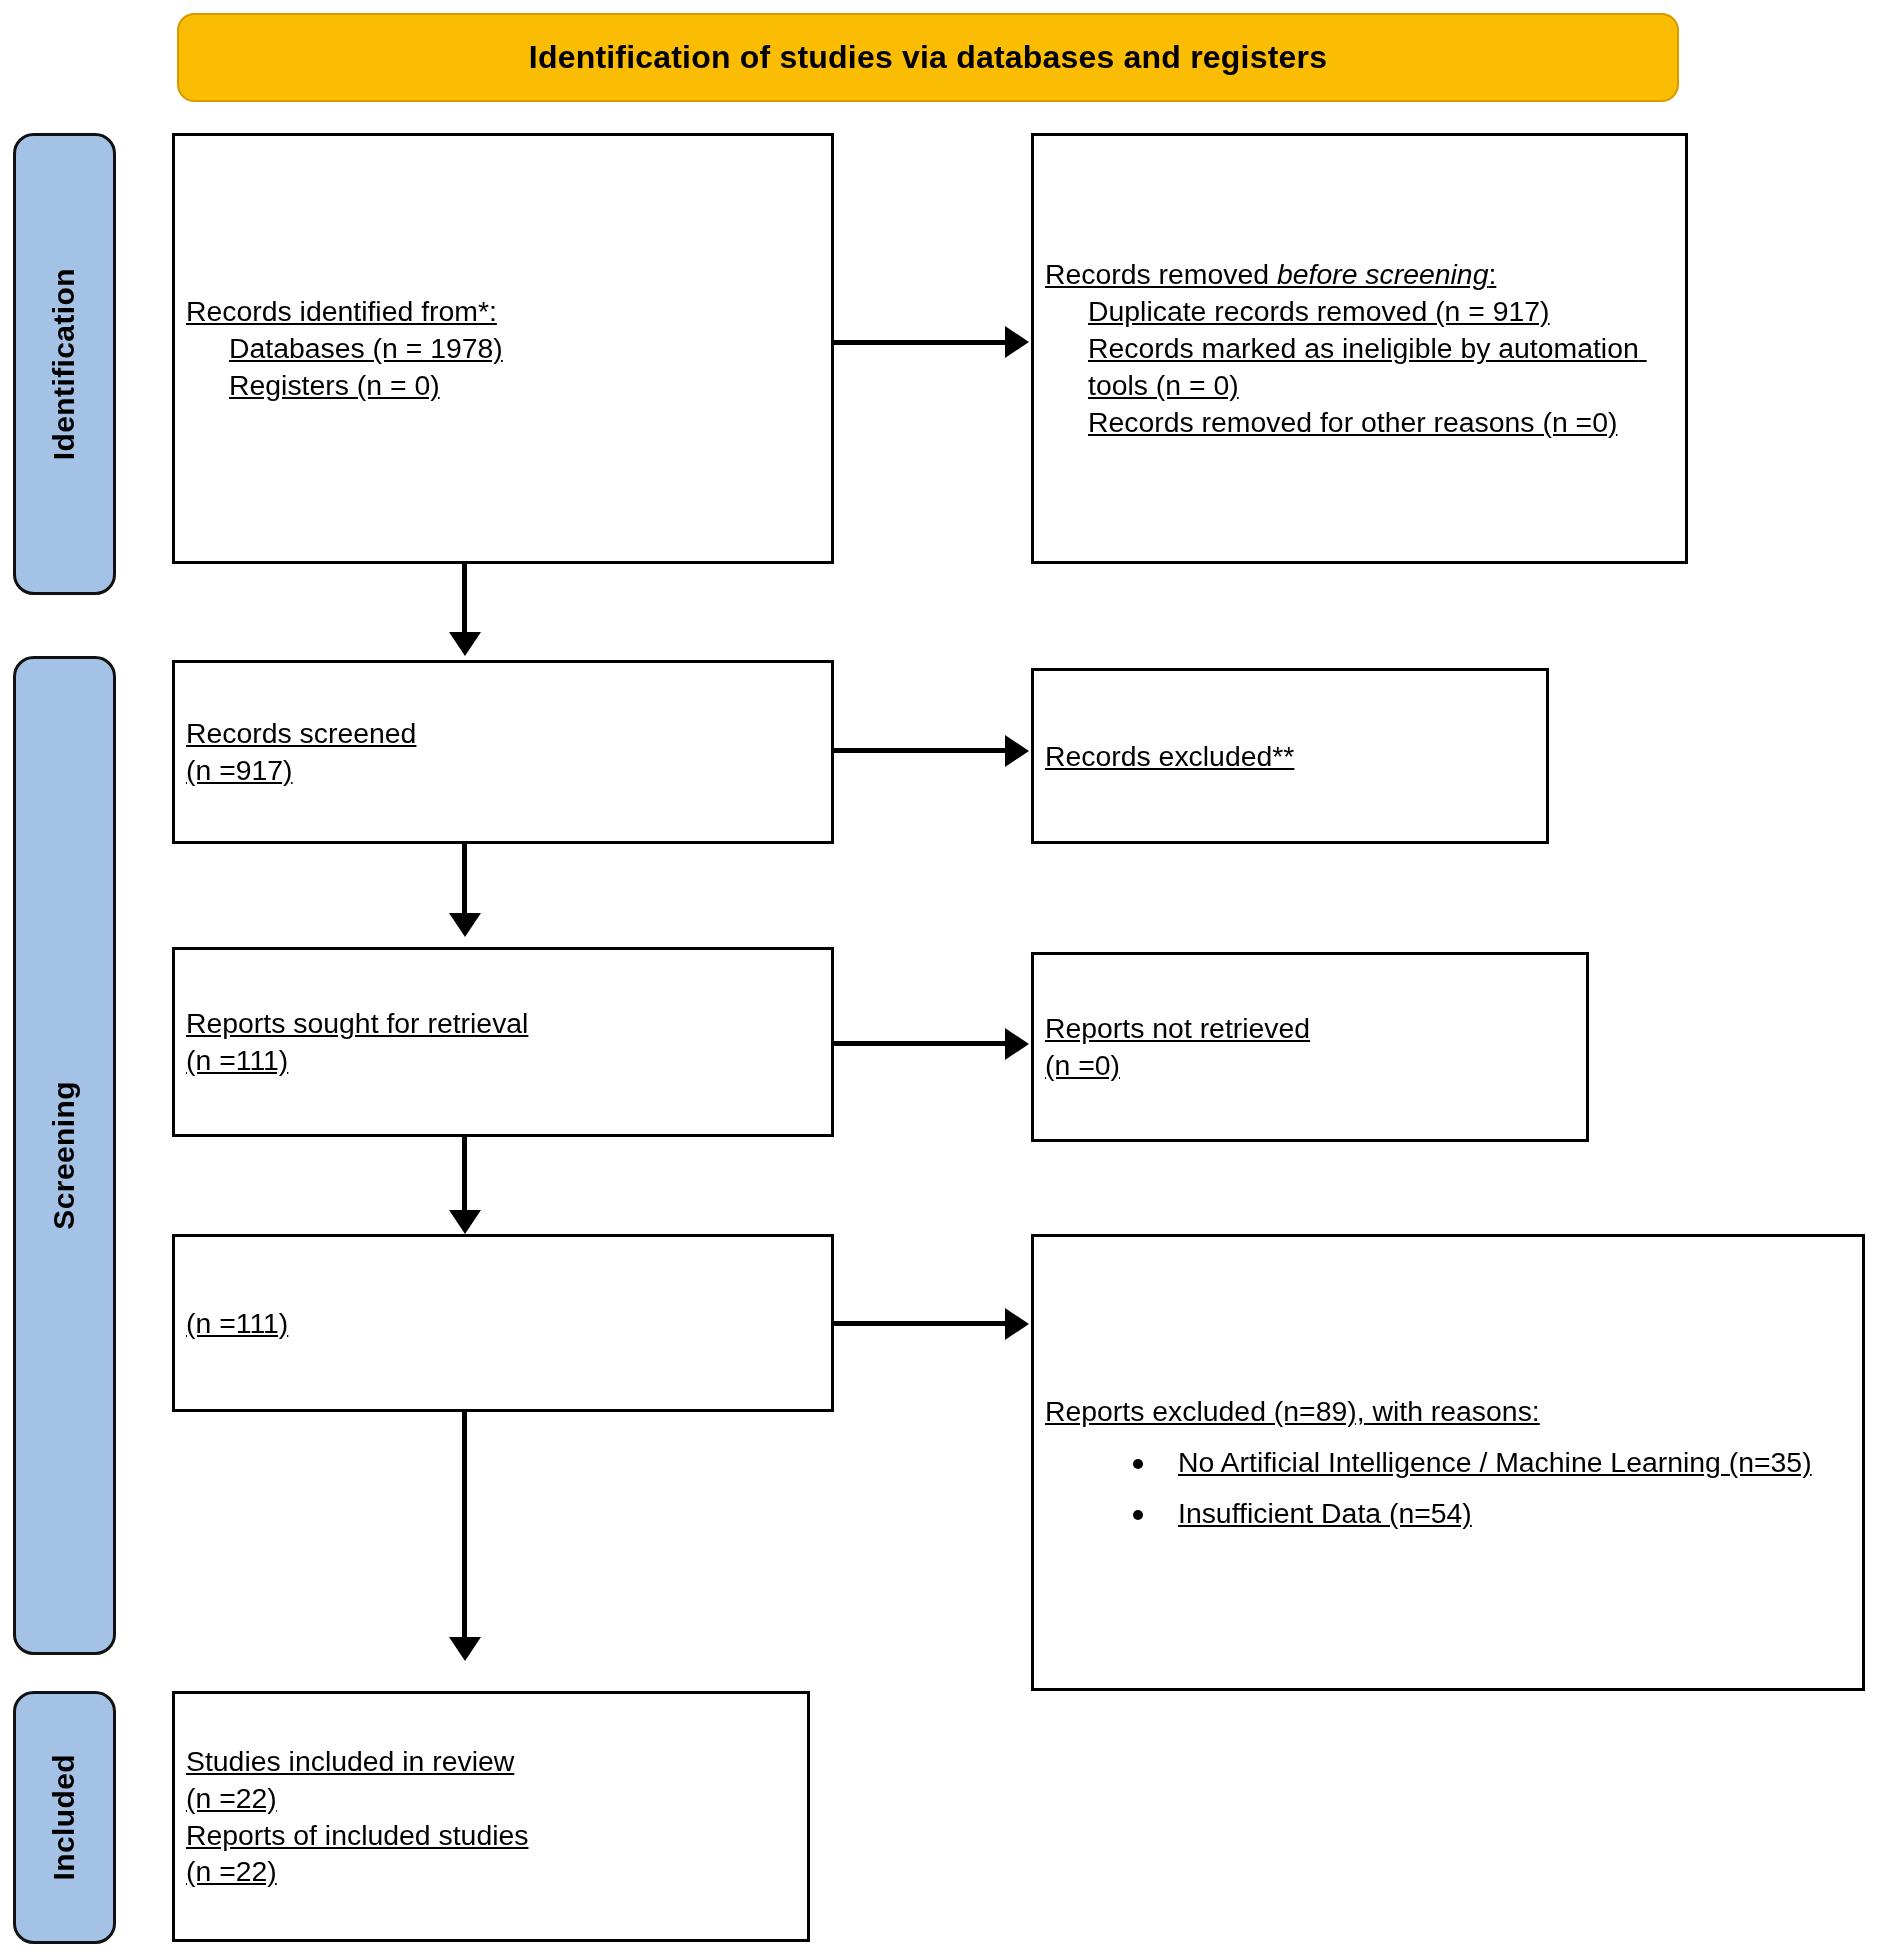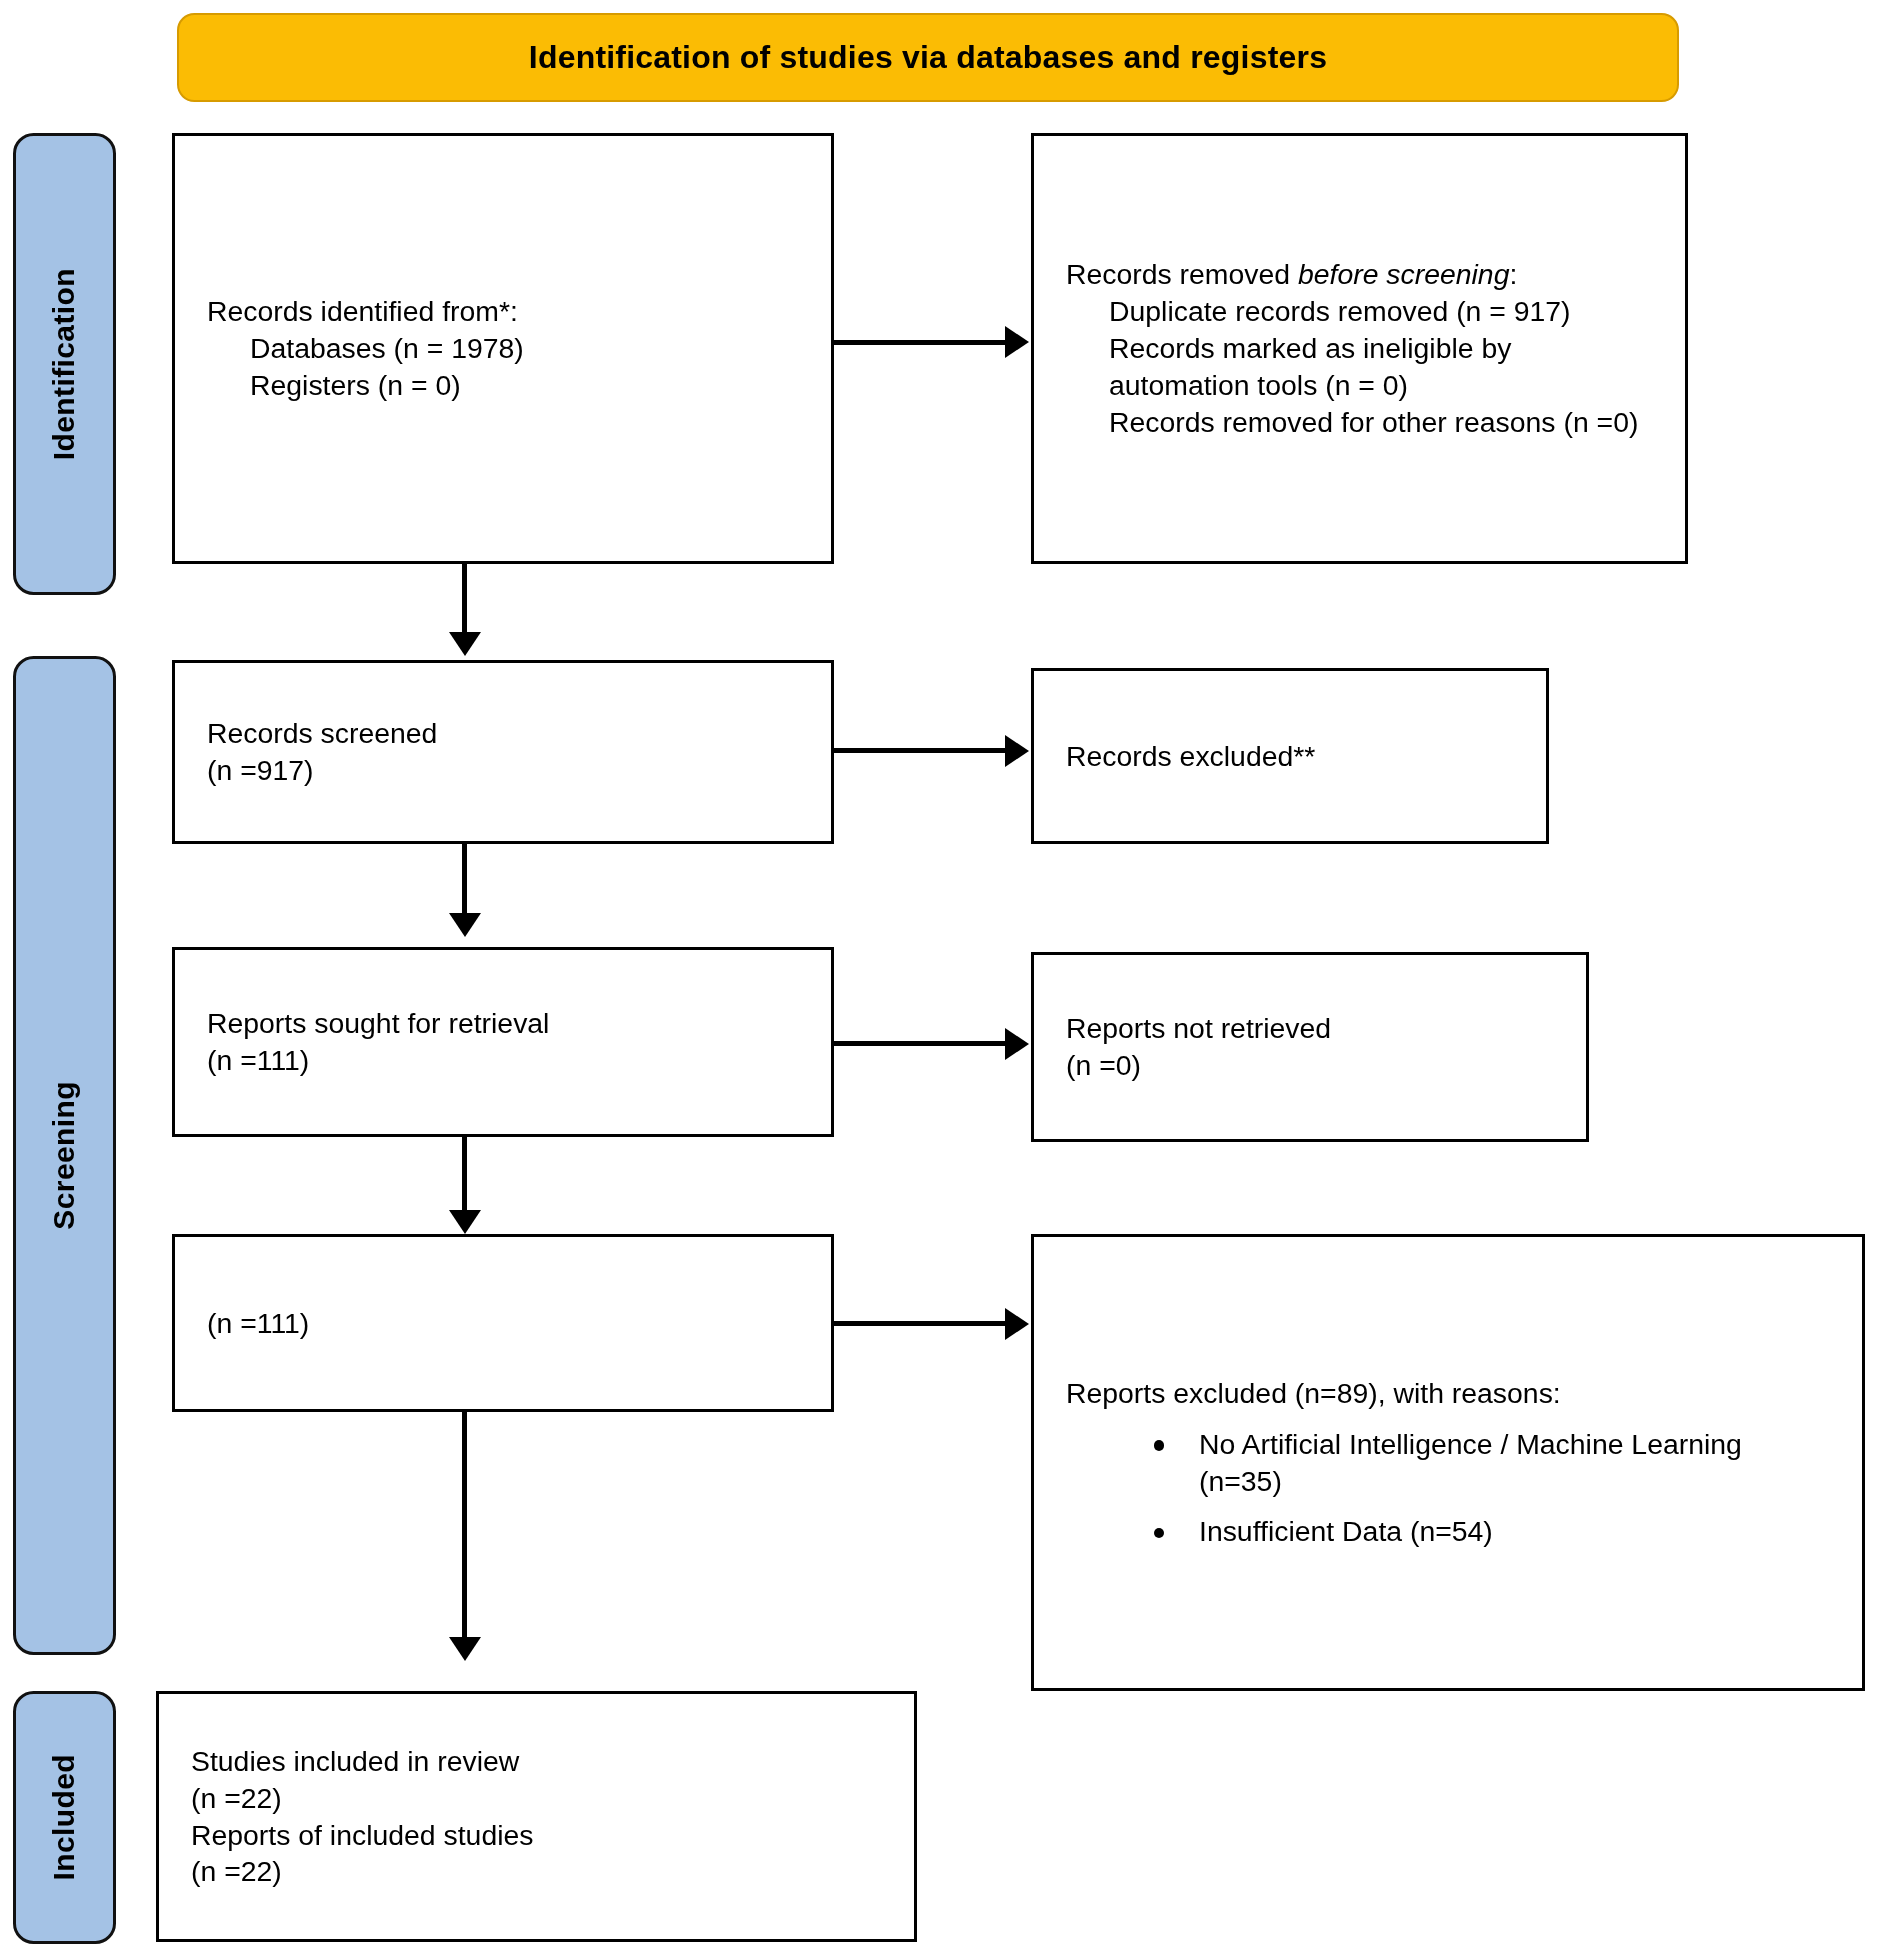--- a/index.html
+++ b/index.html
@@ -67,24 +67,25 @@
   .box {
     position: absolute;
     background: #ffffff;
     border: 3.2px solid #000000;
     box-sizing: border-box;
     display: flex;
     flex-direction: column;
     justify-content: center;
   }
   .box-body {
-    padding: 0 32px;
+    padding: 0 11px;
     font-size: 28.4px;
     line-height: 1.30;
     color: #000000;
+    text-decoration: underline;
   }
   .line {
     white-space: pre-wrap;
   }
   .indent {
     padding-left: 43px;
   }
   .ital {
     font-style: italic;
   }
@@ -235,21 +236,21 @@
       </ul>
     </div>
   </div>
 
   <div class="h-line" style="left:834px; top:1321px; width:172px;"></div>
   <div class="h-head" style="left:1005px; top:1308px;"></div>
 
   <div class="v-line" style="left:462px; top:1412px; height:229px;"></div>
   <div class="v-head" style="left:449px; top:1637px;"></div>
 
-  <div class="box" style="left:156px; top:1691px; width:761px; height:251px;">
+  <div class="box" style="left:172px; top:1691px; width:638px; height:251px;">
     <div class="box-body">
       <div class="line">Studies included in review</div>
       <div class="line">(n =22)</div>
       <div class="line">Reports of included studies</div>
       <div class="line">(n =22)</div>
     </div>
   </div>
 
 </div>
 

